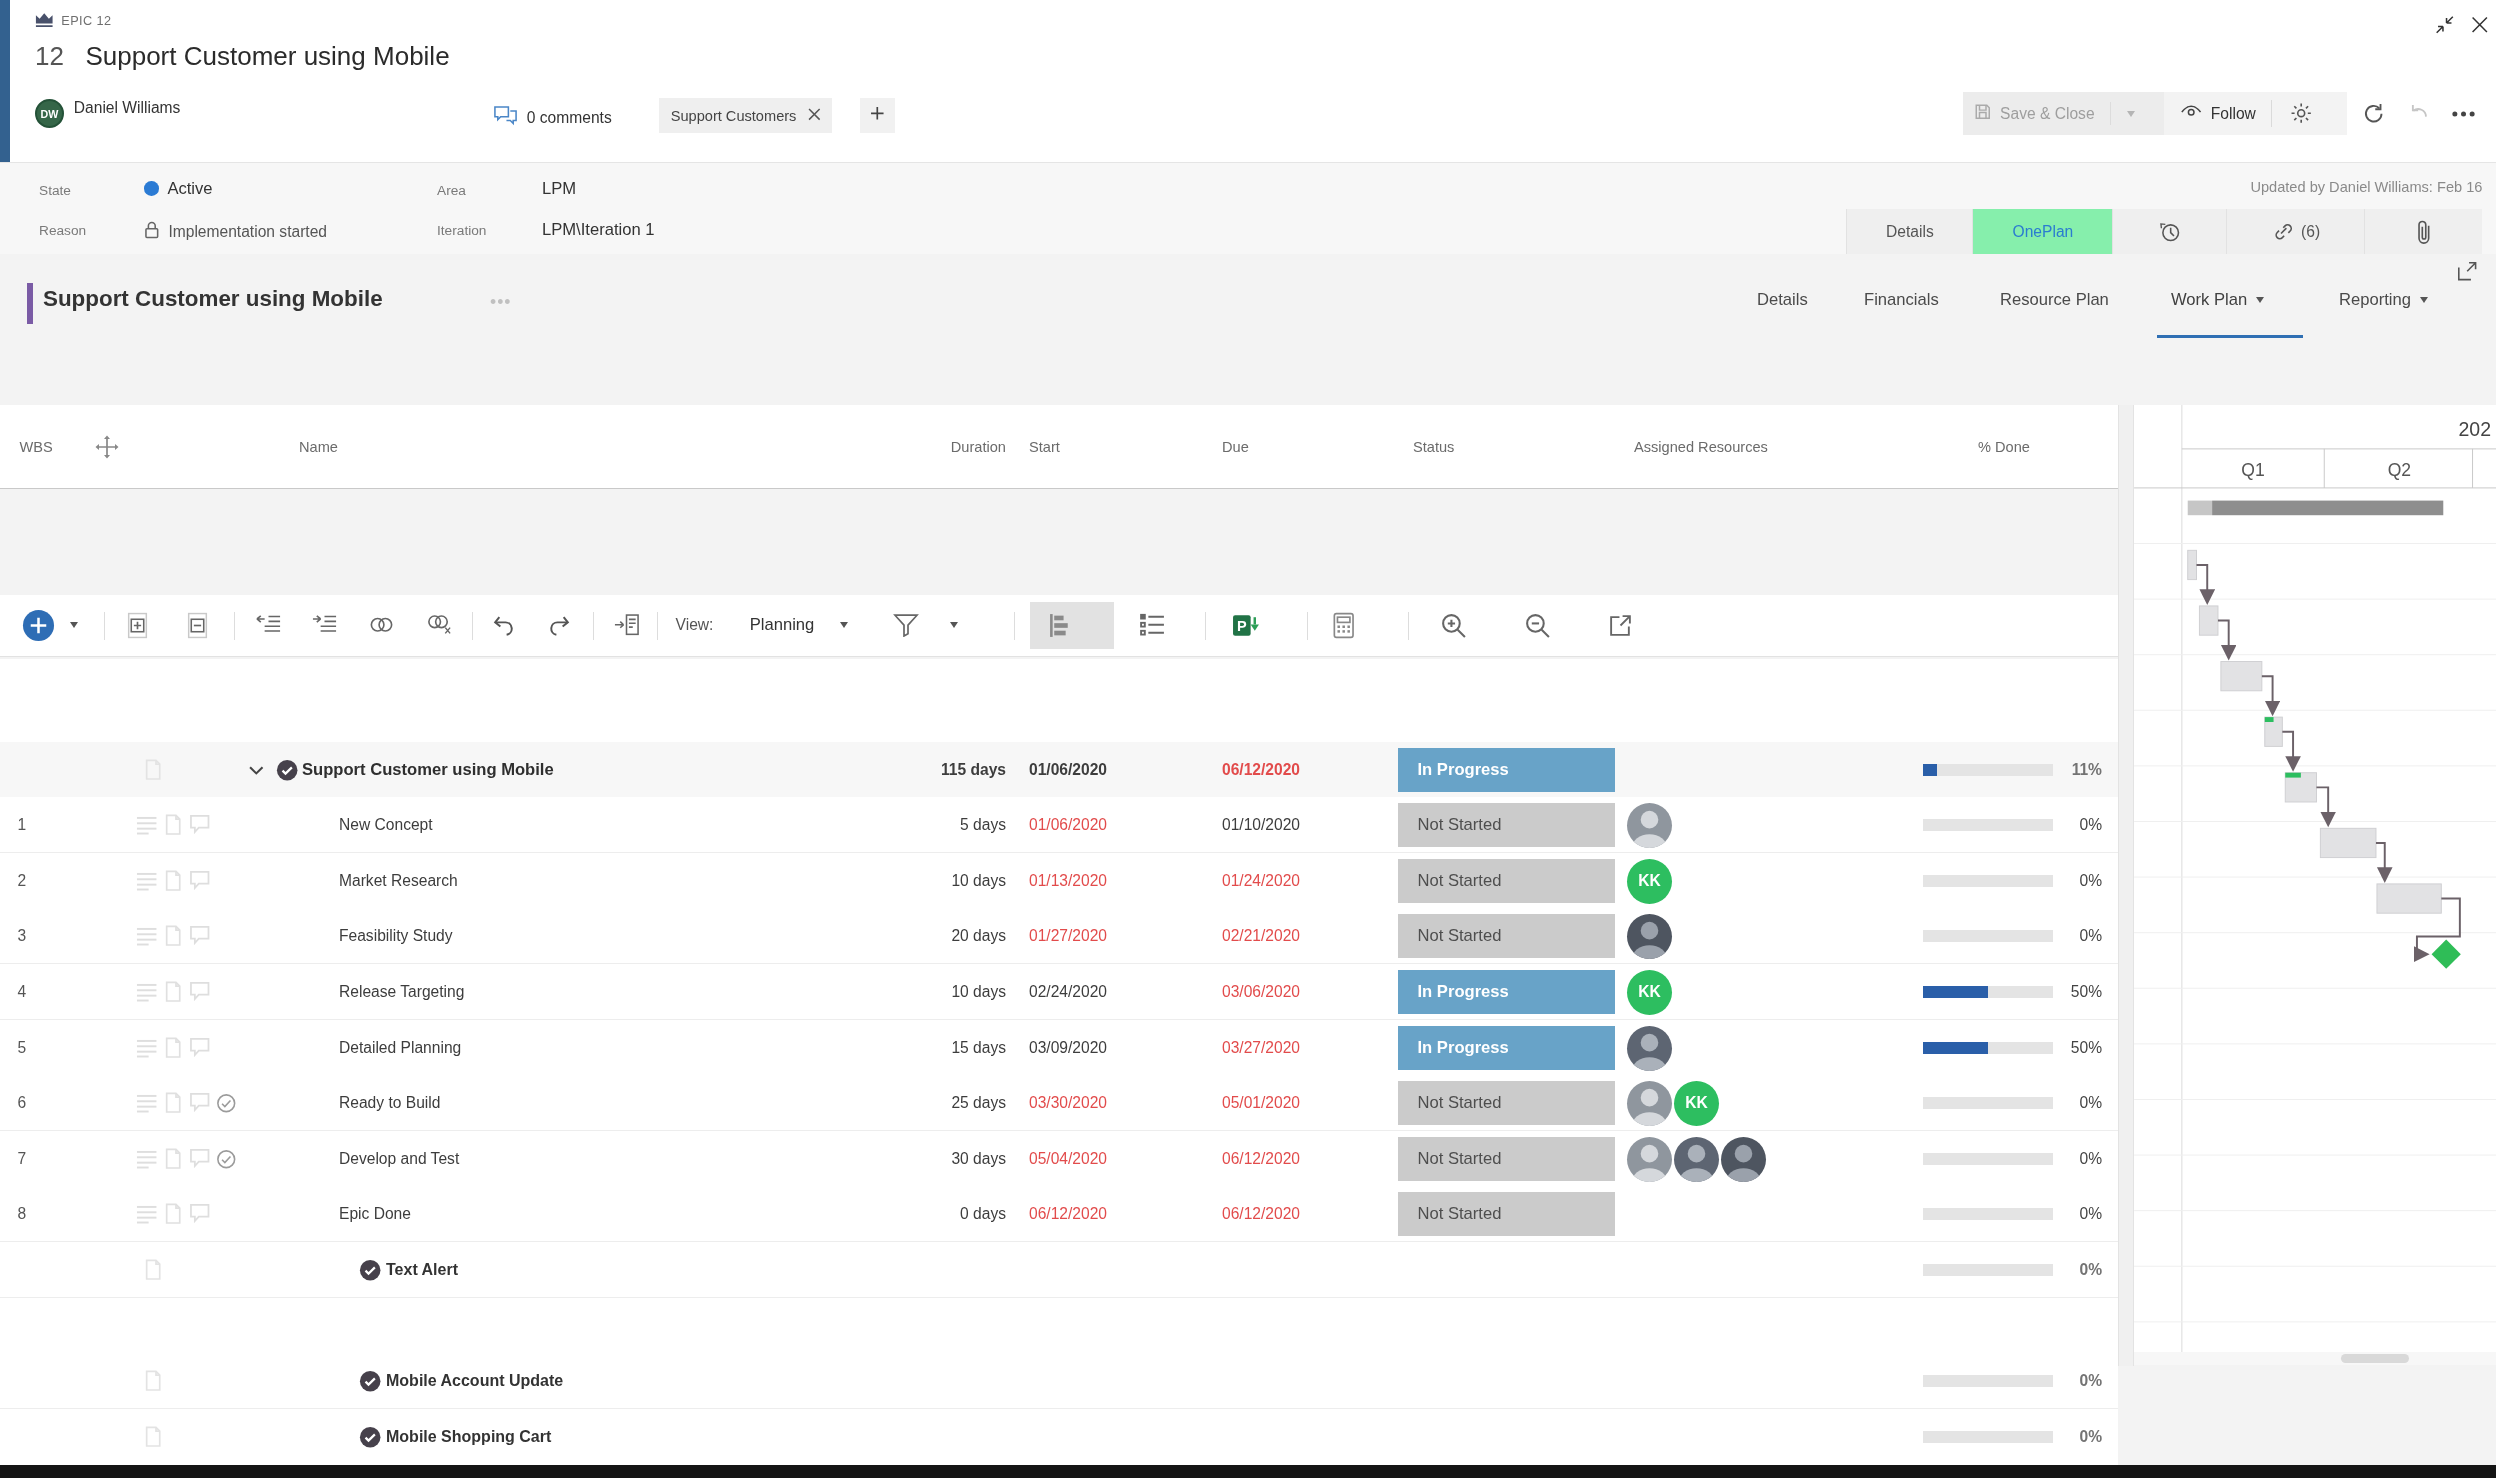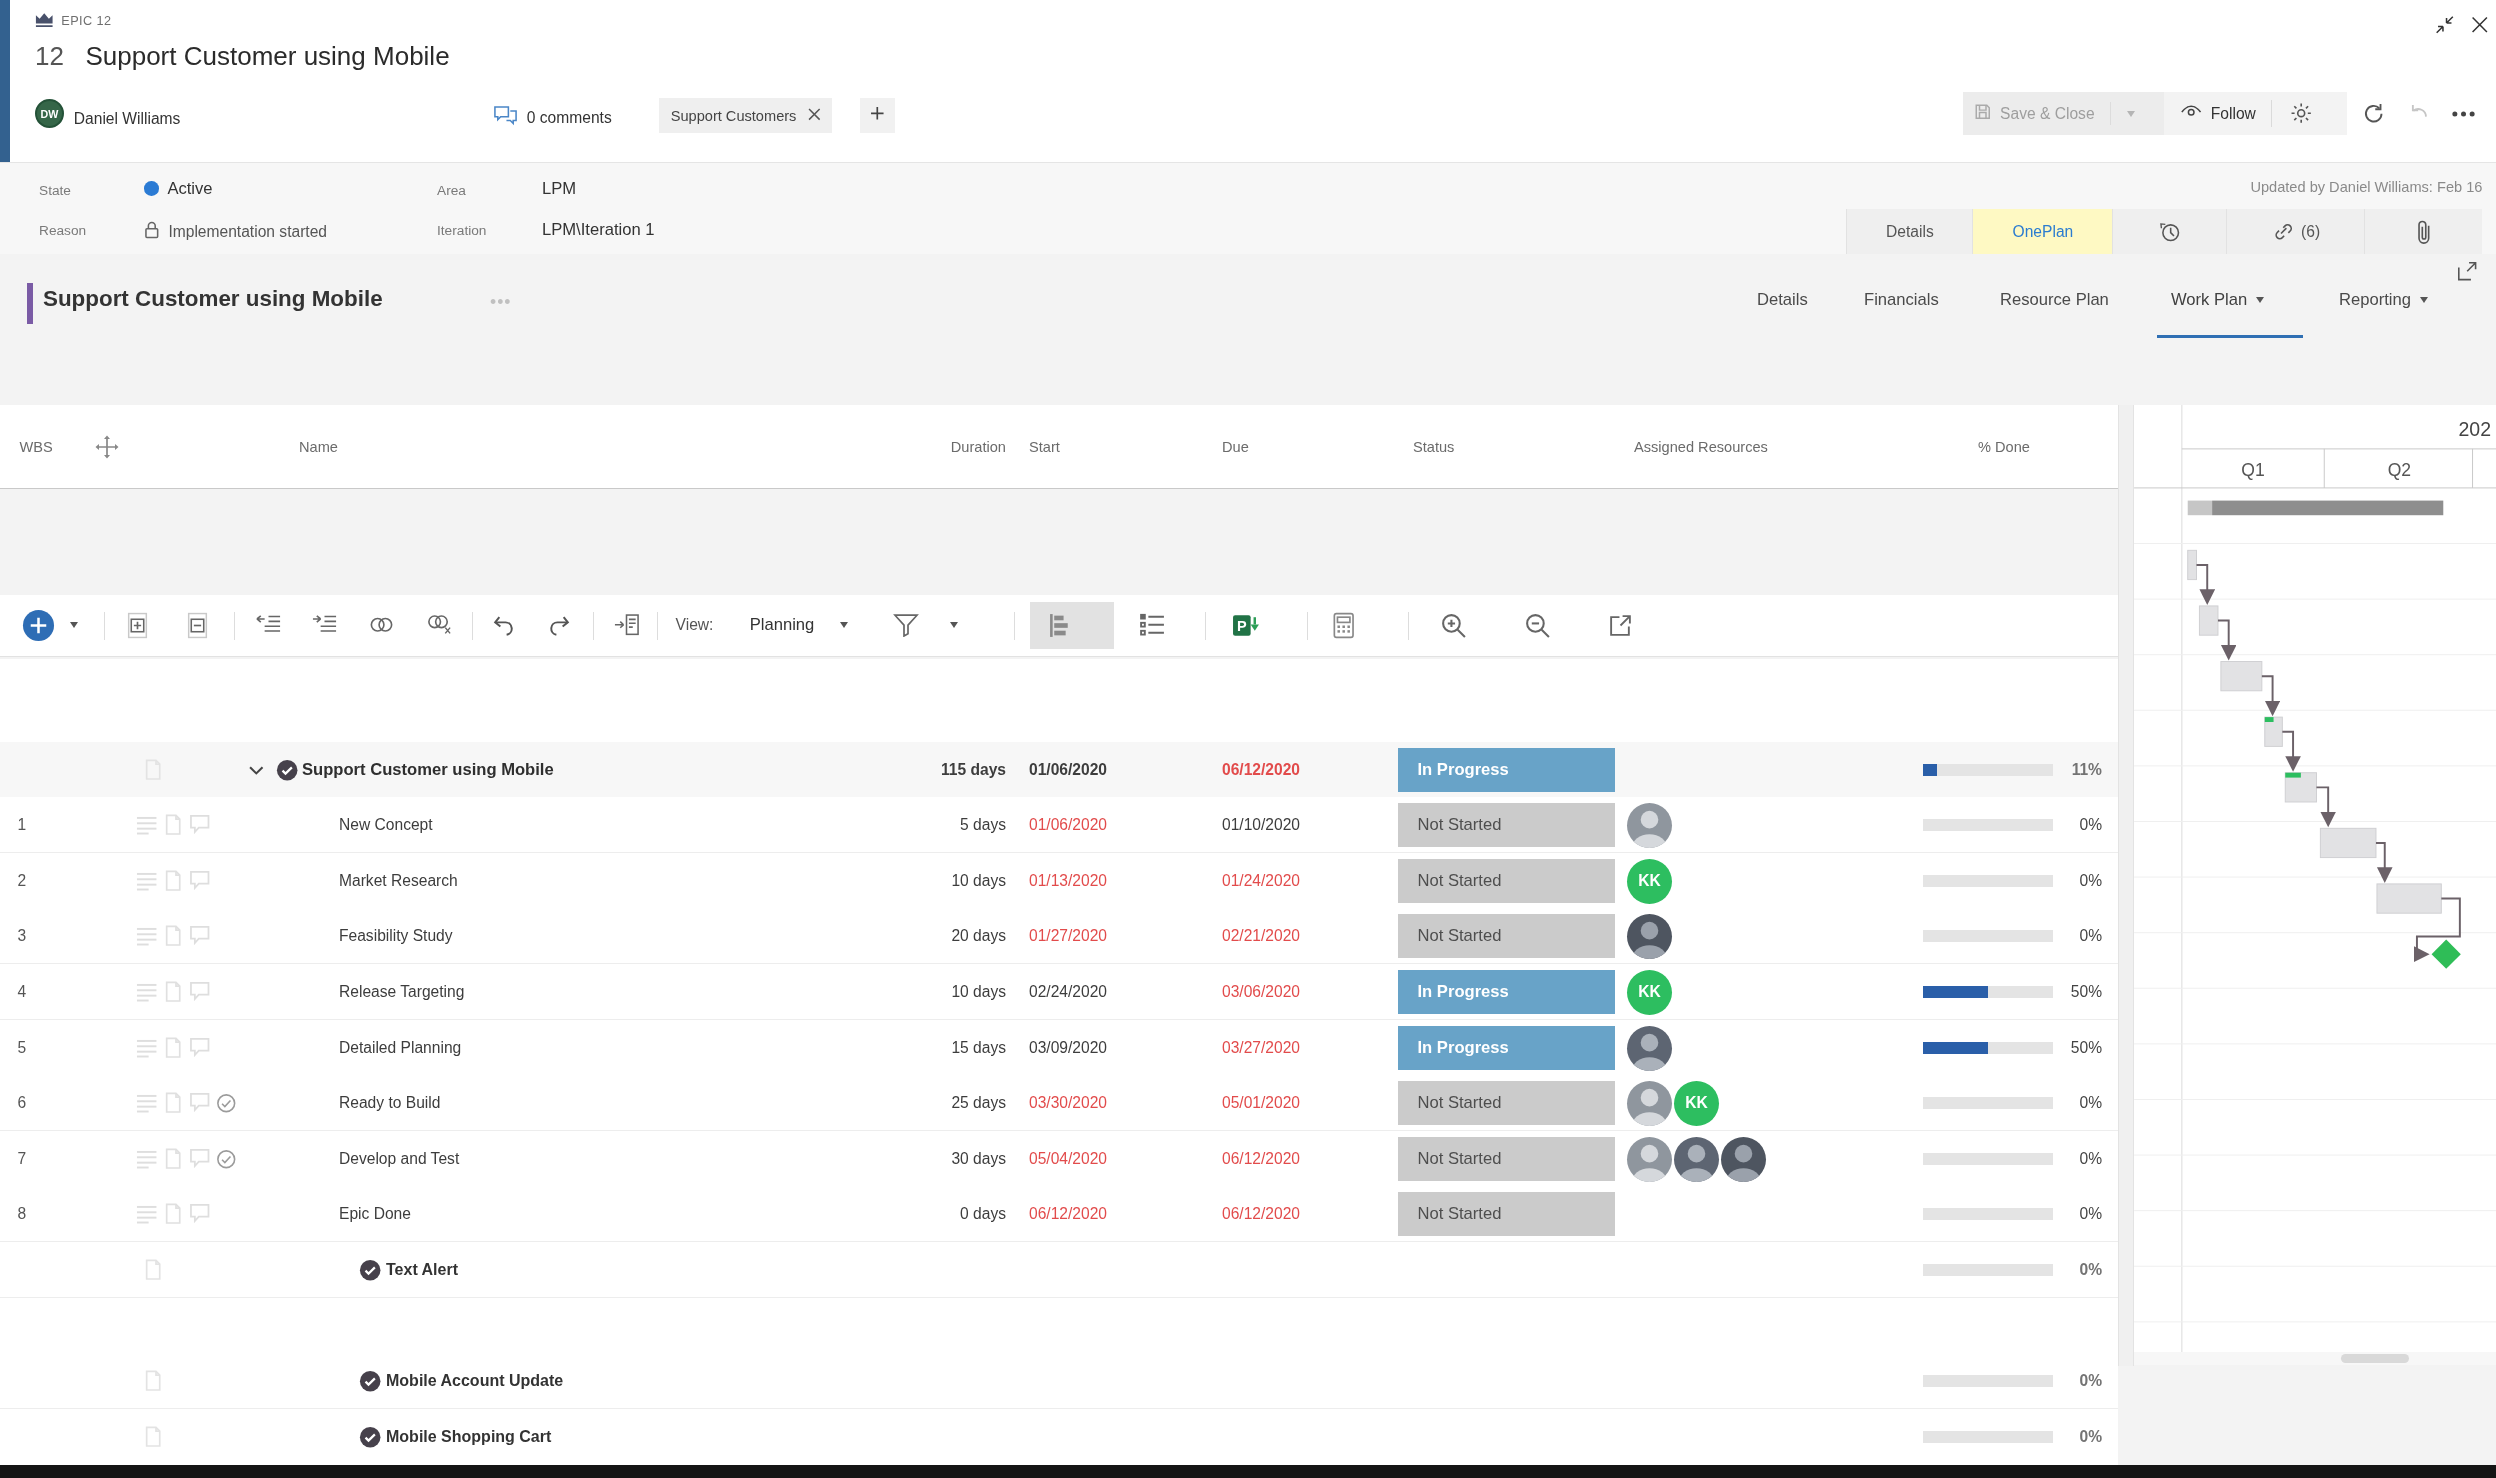--- a/index.html
+++ b/index.html
@@ -6,21 +6,21 @@
   body{width:2497px;height:1478px;position:relative;overflow:hidden;background:#fff;
        font-family:"Liberation Sans",sans-serif;color:#333;font-size:15.6px}
   .abs{position:absolute}
   
   .wi-header{position:absolute;left:0;top:0;width:2497px;height:162px;background:#fff}
   .wi-accent{position:absolute;left:0;top:0;width:9.8px;height:162px;background:#33618f}
   .wi-type{position:absolute;left:35px;top:11.7px;display:flex;align-items:center;gap:7.8px;
            font-size:12.7px;color:#6f6f6f;letter-spacing:0.4px}
   .wi-title{position:absolute;left:35px;top:41px;font-size:26px;color:#2b2b2b;display:flex;gap:21.5px}
   .wi-title .wid{color:#555}
-  .wi-assignee{position:absolute;left:35px;top:99px;display:flex;align-items:flex-end;gap:9.8px;font-size:15.6px;color:#333}
+  .wi-assignee{position:absolute;left:35px;top:99px;display:flex;align-items:flex-start;gap:9.8px;font-size:15.6px;color:#333}
   .av-dw{width:29px;height:29px;border-radius:50%;background:#356648;color:#fff;font-size:10.7px;font-weight:bold;
          display:flex;align-items:center;justify-content:center;border:2px solid #245238;box-sizing:border-box}
   .wi-comments{position:absolute;left:493px;top:105px;display:flex;align-items:center;gap:8.8px;font-size:15.6px;color:#333}
   .wi-tag{position:absolute;left:659px;top:98px;height:35px;background:#efefef;display:flex;align-items:center;
           gap:11.7px;padding:0 11.7px;font-size:14.6px;color:#444}
   .wi-tag-add{position:absolute;left:860px;top:98px;width:35px;height:35px;background:#f1f1f1;
               display:flex;align-items:center;justify-content:center}
   .win-btn{position:absolute;top:9.8px;width:29px;height:29px;display:flex;align-items:center;justify-content:center}
   .act-btn{position:absolute;top:92px;height:43px;display:flex;align-items:center;box-sizing:border-box}
   .btn-save{left:1963px;width:233px;background:#ececec;color:#9e9e9e;font-size:15.6px;padding:0 9.8px;gap:7.8px}
@@ -31,21 +31,21 @@
   .icon-btn{position:absolute;top:92px;width:43px;height:43px;display:flex;align-items:center;justify-content:center}
   
   .meta{position:absolute;left:0;top:162px;width:2497px;height:92px;background:#f7f7f7;border-top:1px solid #e5e5e5}
   .m-label{position:absolute;font-size:13.7px;color:#7a7a7a}
   .m-val{position:absolute;font-size:16.6px;color:#333;display:flex;align-items:center;gap:8.8px}
   .state-dot{width:14.6px;height:14.6px;border-radius:50%;background:#2b7bd4;display:inline-block}
   .m-updated{position:absolute;right:14.6px;top:15.6px;font-size:14.6px;color:#8a8a8a}
   .m-tabs{position:absolute;right:14.6px;top:46px;height:46px;display:flex}
   .m-tab{height:46px;display:flex;align-items:center;justify-content:center;font-size:15.6px;color:#555;
          background:#efefef;border-left:1px solid #e2e2e2;padding:0 21.5px;gap:5.9px}
-  .m-tab.active{background:#fef9c3;color:#2b7cd0}
+  .m-tab.active{background:#86efac;color:#2b7cd0}
   
   .op-panel{position:absolute;left:0;top:254px;width:2497px;height:1211px;background:#f3f3f3}
   .op-titlebar{position:absolute;left:0;top:24.4px;width:2497px;height:88px}
   .op-purple{position:absolute;left:27px;top:4.9px;width:5.9px;height:41px;background:#7a5ba5}
   .op-title{position:absolute;left:43px;top:7.8px;font-size:22.4px;font-weight:bold;color:#333}
   .op-dots{position:absolute;left:490px;top:13.7px;color:#c0c0c0;font-size:17.6px;letter-spacing:1px}
   .op-tab{position:absolute;top:11.7px;font-size:16.6px;color:#4a4a4a;display:flex;align-items:center;gap:8.8px}
   .op-underline{position:absolute;left:2157px;top:57px;width:146px;height:2.9px;background:#2f6fb3}
   .toolbar{position:absolute;left:0;top:341px;width:2497px;height:61px;background:#fff;border-bottom:1px solid #e2e2e2}
   .tb{position:absolute;top:0;height:60px;display:flex;align-items:center;justify-content:center}

